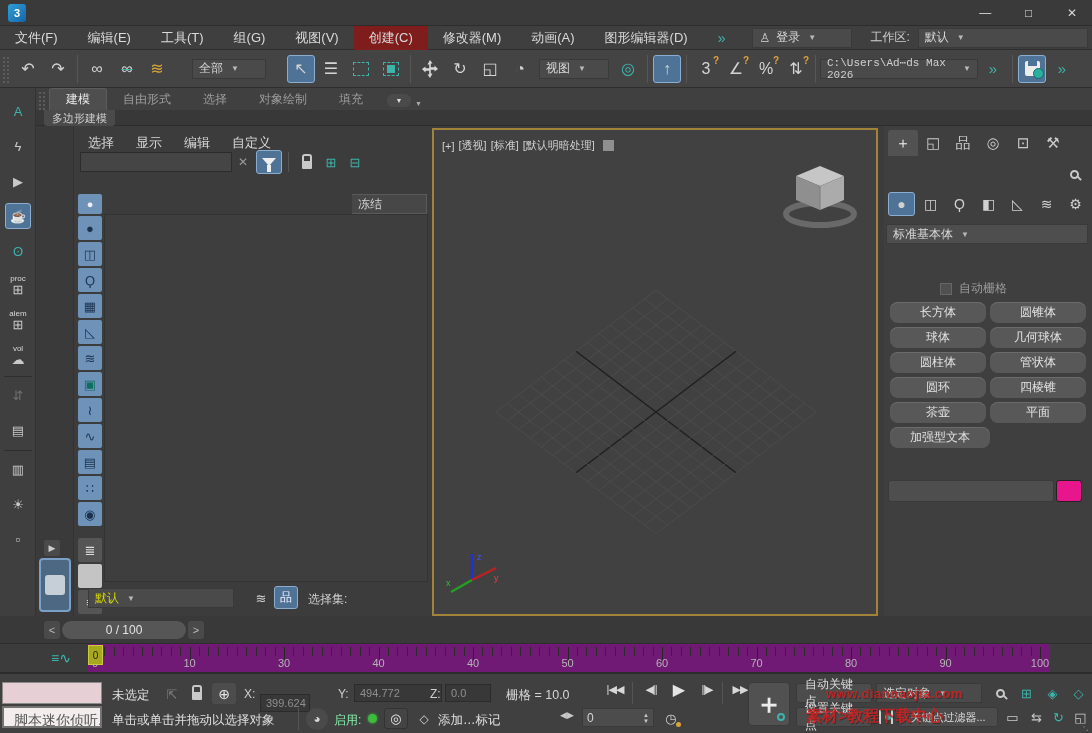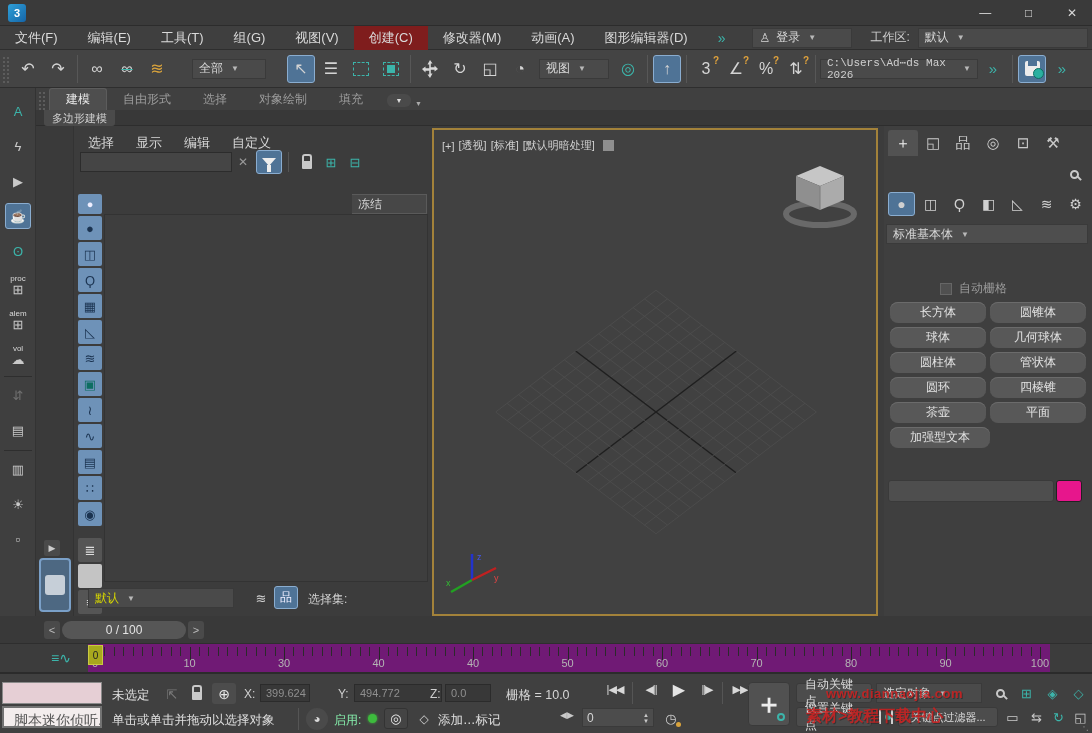--- a/index.html
+++ b/index.html
@@ -523,21 +523,21 @@
   <div style="position:absolute;left:2px;top:8px;width:100px;height:22px;background:#e6cfd5;border:1px solid #8a8a8a"></div>
   <div style="position:absolute;left:2px;top:32px;width:100px;height:22px;background:#f3eded;border:2px solid #737373;color:#555;font-size:14px;padding:4px 10px;overflow:hidden;white-space:nowrap">脚本迷你侦听...</div>
 
   <span style="position:absolute;left:112px;top:13px;color:#e0e0e0;font-size:12.5px">未选定</span>
   <span class="cell" style="position:absolute;left:160px;top:10px;width:24px;height:20px;color:#7a7a7a;font-size:13px">⇱</span>
   <span class="cell" style="position:absolute;left:186px;top:8px;width:22px;height:22px">
       <span class="lock"></span>
     </span>
   <span class="cell" style="position:absolute;left:212px;top:9px;width:24px;height:21px;background:#4c4c4c;border-radius:3px;color:#e6e6e6;font-size:14px">⊕</span>
   <span style="position:absolute;left:244px;top:13px;color:#cfcfcf">X:</span>
-  <span class="numfield" style="position:absolute;left:260px;top:10px;width:50px">399.624</span>
+  <span class="numfield" style="position:absolute;left:260px;top:20px;width:50px">399.624</span>
   <span style="position:absolute;left:338px;top:13px;color:#cfcfcf">Y:</span>
   <span class="numfield" style="position:absolute;left:354px;top:10px;width:88px">494.772</span>
   <span style="position:absolute;left:430px;top:13px;color:#cfcfcf">Z:</span>
   <span class="numfield" style="position:absolute;left:445px;top:10px;width:46px">0.0</span>
   <span style="position:absolute;left:506px;top:13px;color:#d6d6d6;font-size:12.5px">栅格 = 10.0</span>
   <span class="cell" style="position:absolute;left:600px;top:9px;width:30px;color:#d8d8d8;font-size:11px;letter-spacing:-1px">|◀◀</span>
   <span style="position:absolute;left:632px;top:8px;width:1px;height:22px;background:#555"></span>
   <span class="cell" style="position:absolute;left:638px;top:9px;width:26px;color:#d8d8d8;font-size:11px;letter-spacing:-1px">◀||</span>
   <span class="cell" style="position:absolute;left:666px;top:6px;width:26px;color:#e4e4e4;font-size:16px">▶</span>
   <span class="cell" style="position:absolute;left:694px;top:9px;width:26px;color:#d8d8d8;font-size:11px;letter-spacing:-1px">||▶</span>

